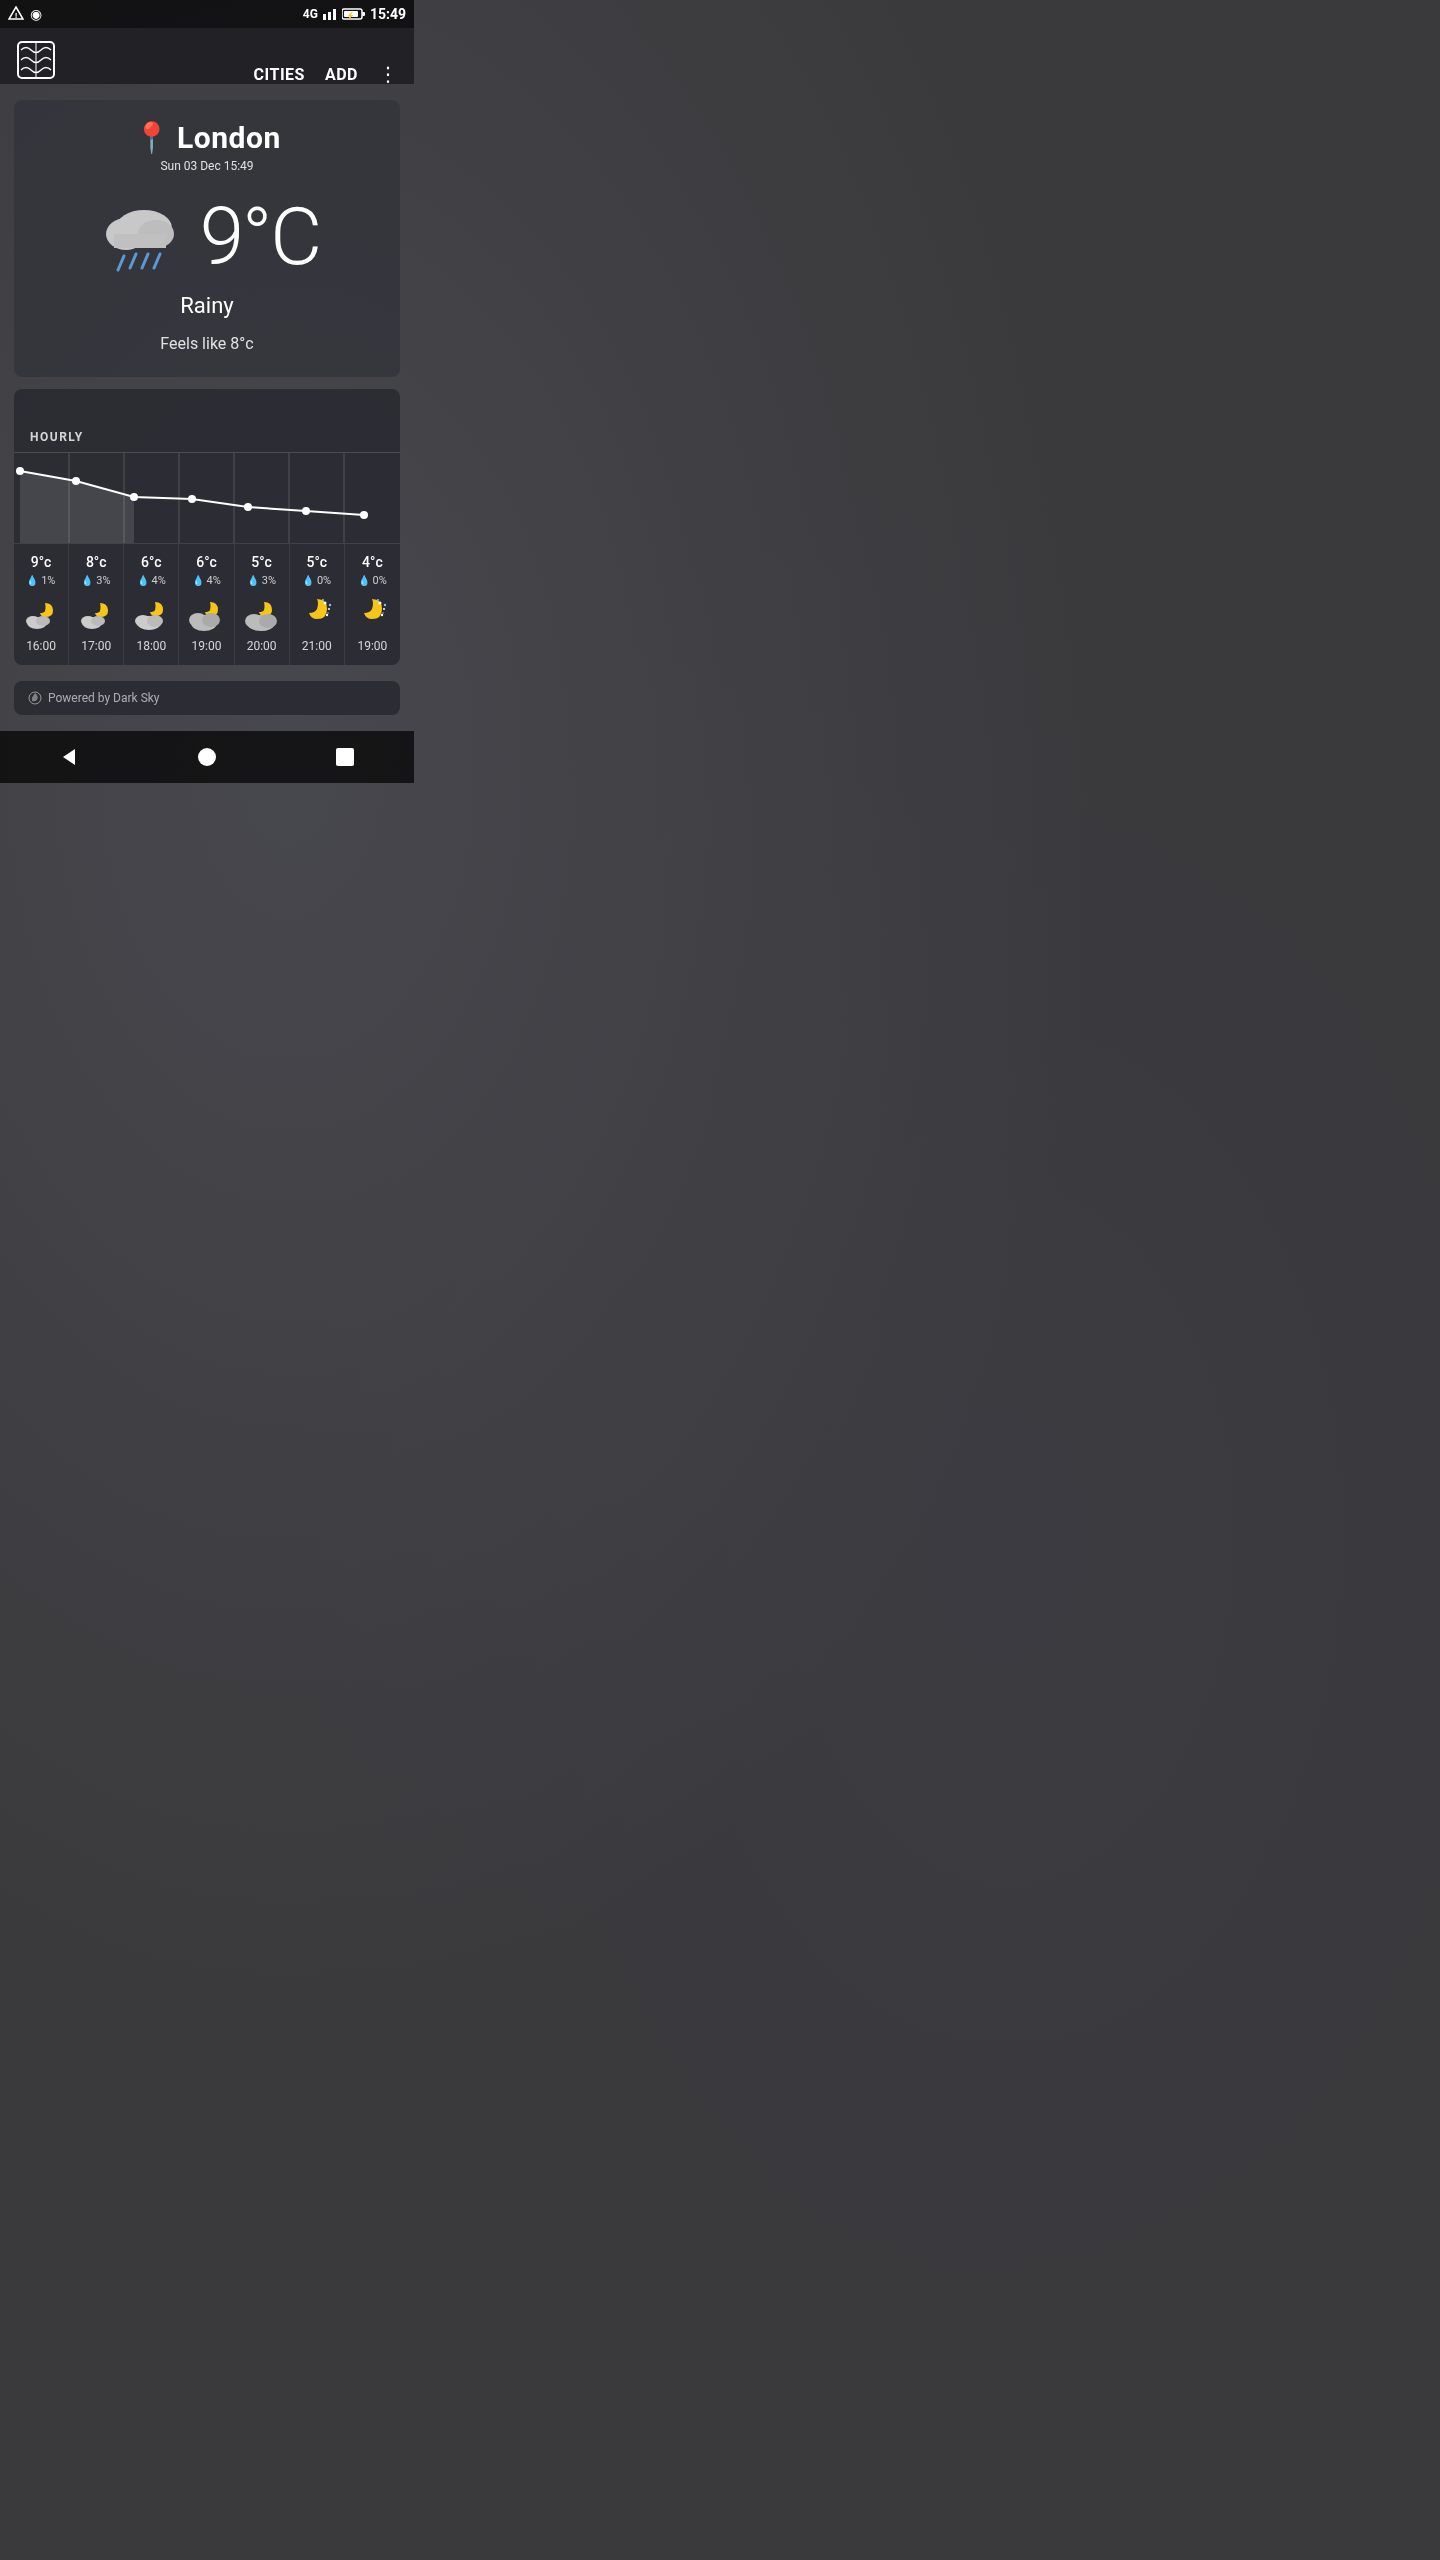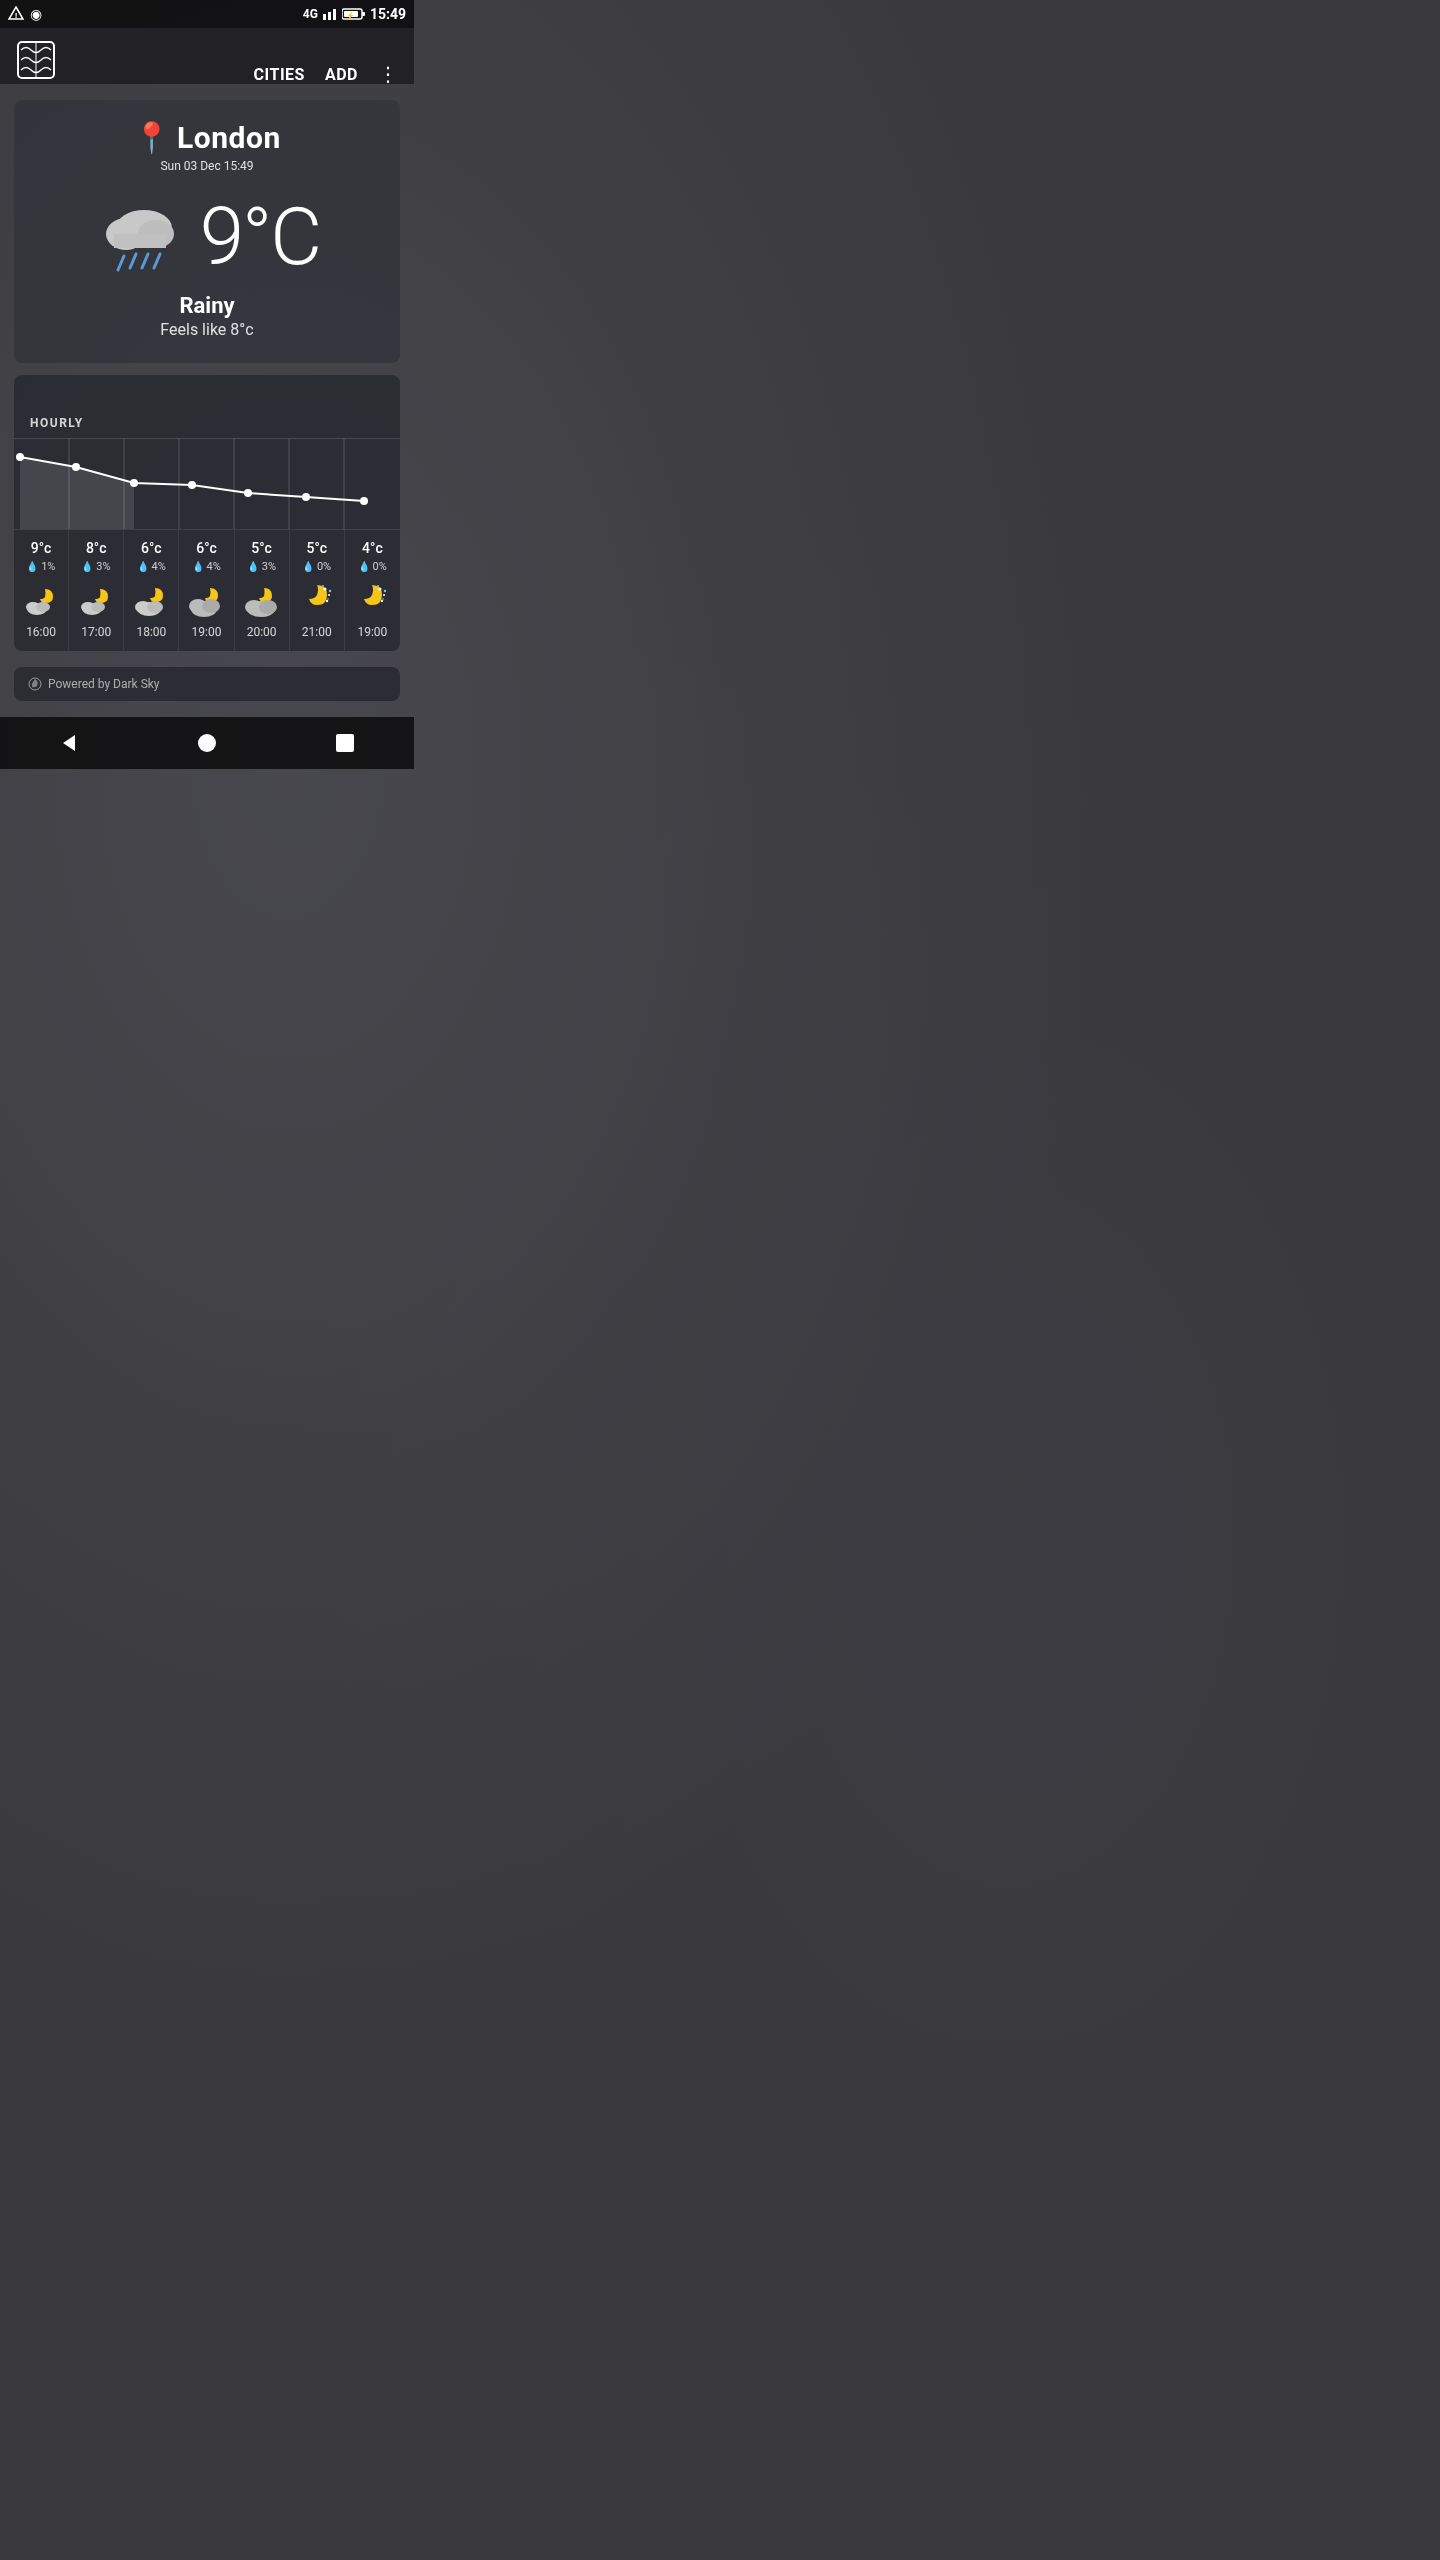--- a/index.html
+++ b/index.html
@@ -133,22 +133,22 @@
 
     .temperature {
       font-size: 80px;
       font-weight: 300;
       line-height: 1;
       letter-spacing: -2px;
     }
 
     .weather-desc {
       font-size: 22px;
-      font-weight: 700;
-      margin-bottom: 2px;
+      font-weight: 400;
+      margin-bottom: 16px;
     }
 
     .feels-like {
       font-size: 16px;
       color: rgba(255,255,255,0.85);
     }
 
     
     .hourly-section {
       position: relative;

